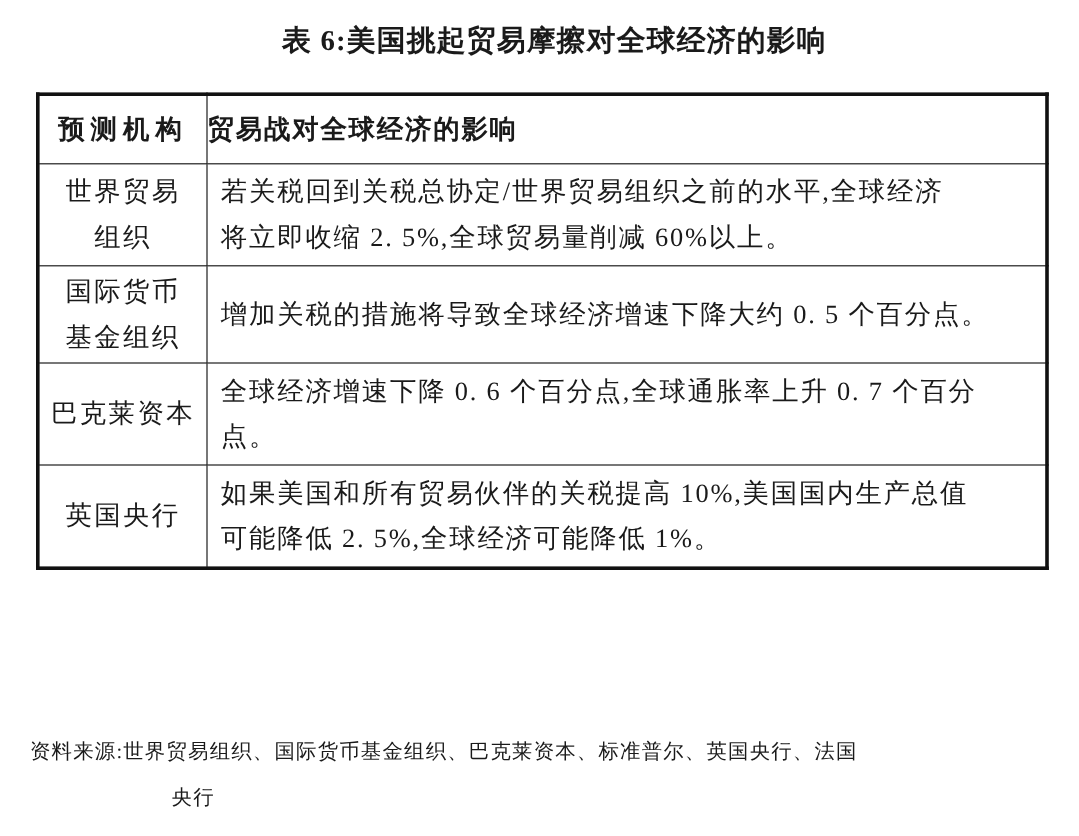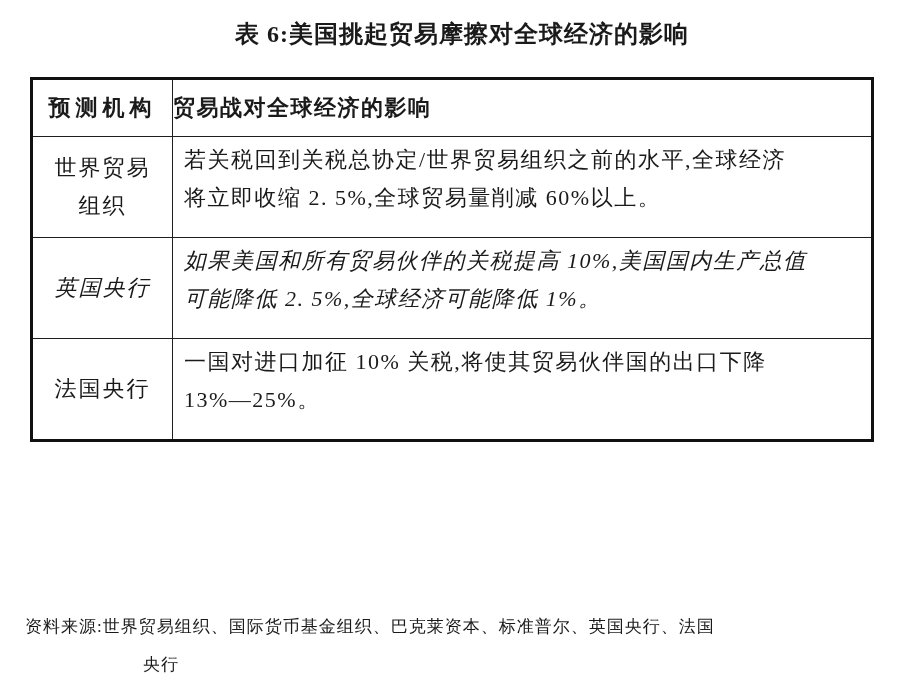--- a/index.html
+++ b/index.html
@@ -63,27 +63,27 @@
     letter-spacing: 2px;
     line-height: 38px;
     white-space: pre-line;
     padding: 2px 4px;
   }
   td.impact-cell {
     text-align: left;
     letter-spacing: 1.5px;
     line-height: 38px;
     white-space: pre-line;
-    padding: 4px 6px 20px 11px;
+    padding: 4px 6px 4px 11px;
   }
   tr.r1 { height: 70px; }
   tr.r2 { height: 77px; }
   tr.r3 { height: 77px; }
   tr.r4 { height: 46px; }
-  tr.r5 { height: 77px; font-style: italic; }
+  tr.r5 { height: 77px; }
   tr.r6 { height: 75px; }
   .source-note {
     position: absolute;
     top: 608px;
     left: 25px;
     width: 856px;
     font-size: 17px;
     letter-spacing: 1px;
     line-height: 38px;
     white-space: pre-line;
@@ -109,29 +109,34 @@
         <th class="h-impact">贸易战对全球经济的影响</th>
       </tr>
     </thead>
     <tbody>
       <tr class="r1">
         <td class="org-cell">世界贸易
 组织</td>
         <td class="impact-cell">若关税回到关税总协定/世界贸易组织之前的水平,全球经济
 将立即收缩 2. 5%,全球贸易量削减 60%以上。</td>
       </tr>
+      <tr class="r2">
+        <td class="org-cell">国际货币
+基金组织</td>
+        <td class="impact-cell">增加关税的措施将导致全球经济增速下降大约 0. 5 个百分点。</td>
+      </tr>
+      <tr class="r3">
+        <td class="org-cell">巴克莱资本</td>
+        <td class="impact-cell">全球经济增速下降 0. 6 个百分点,全球通胀率上升 0. 7 个百分
+点。</td>
+      </tr>
       <tr class="r5">
         <td class="org-cell">英国央行</td>
         <td class="impact-cell">如果美国和所有贸易伙伴的关税提高 10%,美国国内生产总值
 可能降低 2. 5%,全球经济可能降低 1%。</td>
-      </tr>
-      <tr class="r6">
-        <td class="org-cell">法国央行</td>
-        <td class="impact-cell">一国对进口加征 10% 关税,将使其贸易伙伴国的出口下降
-13%—25%。</td>
       </tr>
     </tbody>
   </table>
 
   <div class="source-note">资料来源:世界贸易组织、国际货币基金组织、巴克莱资本、标准普尔、英国央行、法国
 央行</div>
 
 </div>
 
 </body></html>

